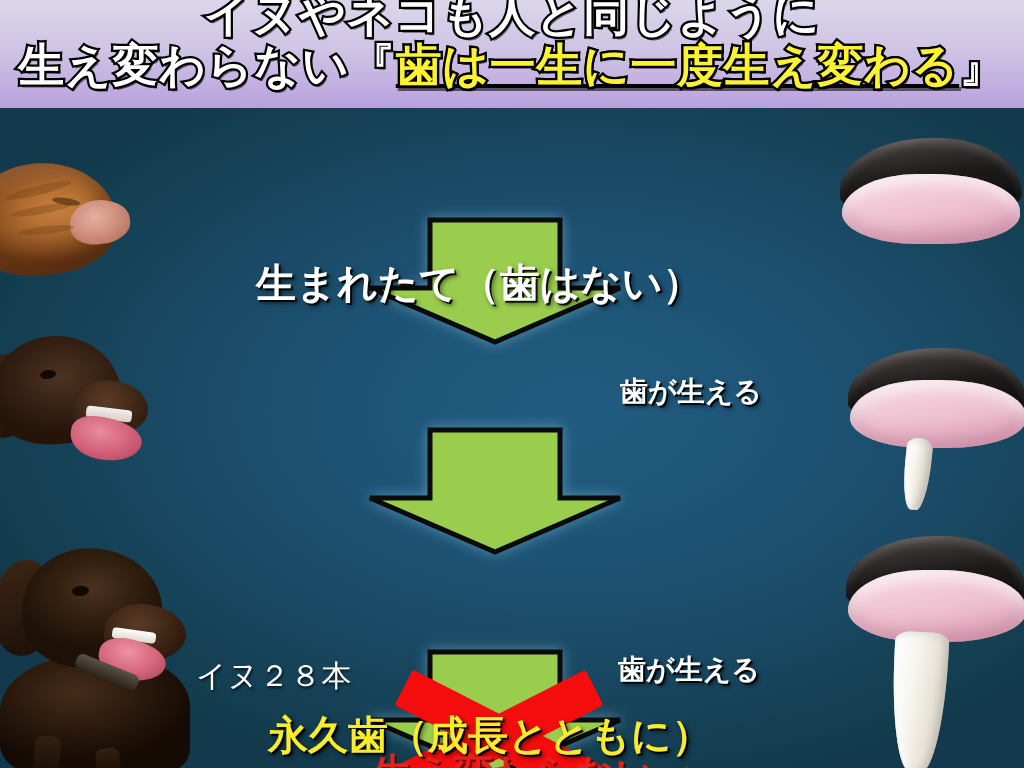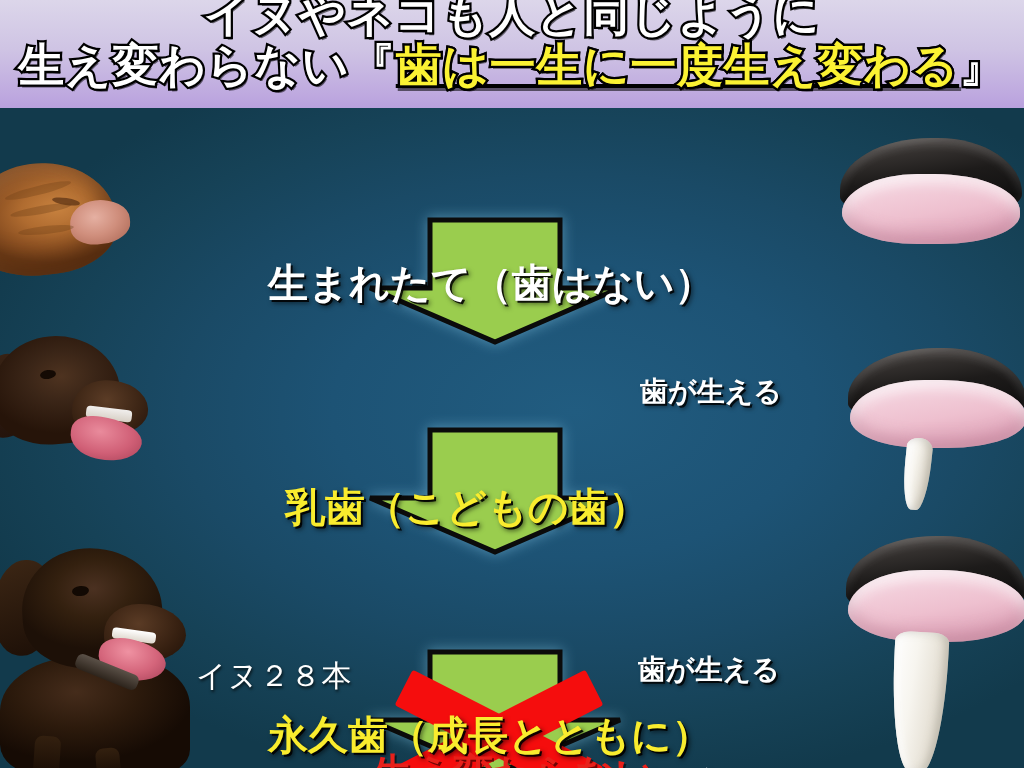--- a/index.html
+++ b/index.html
@@ -189,21 +189,20 @@
     text-shadow:2px 2px 0 rgba(0,0,0,.85), 3px 3px 5px rgba(0,0,0,.6);
   }
   .stage-title.yellow {
     color:#f9ec2e;
     text-shadow:2px 2px 0 rgba(0,0,0,.9), 3px 3px 5px rgba(0,0,0,.65);
   }
   .side-label {
     font-family:"DejaVu Sans","Liberation Sans",sans-serif;
     font-weight:bold; font-size:28px; color:#ffffff; line-height:1.35;
     text-shadow:2px 2px 0 rgba(0,0,0,.8), 3px 3px 4px rgba(0,0,0,.55);
-    margin-left:20px;
   }
   .count {
     font-family:"DejaVu Serif","Liberation Serif",serif;
     font-size:30px; color:#ffffff; line-height:1.42; letter-spacing:1px;
     text-shadow:1px 2px 3px rgba(0,0,0,.75);
   }
   .bottom-red {
     font-family:"DejaVu Sans","Liberation Sans",sans-serif;
     font-weight:bold; font-size:40px; color:#e8201a;
     text-shadow:2px 2px 0 rgba(0,0,0,.55);
@@ -295,23 +294,22 @@
       <svg width="260" height="130" viewBox="0 0 260 130" style="position:absolute;left:365px;top:540px;">
         <polygon points="65,4 195,4 195,72 255,72 130,126 5,72 65,72" fill="#9ACD4E" stroke="#0b0b0b" stroke-width="5" stroke-linejoin="miter"></polygon>
       </svg>
     </div>
 
     <div class="redx" style="left:392px;top:570px;width:214px;height:116px;">
       <span class="b1"></span>
       <span class="b2"></span>
     </div>
 
-    <div class="txt stage-title" style="left:268px;top:148px;">生まれたて（歯はない）</div>
-
-    <div class="txt stage-title yellow" style="left:285px;top:372px;">乳歯（こどもの歯）</div>
+    <div class="txt stage-title" style="left:256px;top:148px;">生まれたて（歯はない）</div>
+
 
     <div class="txt stage-title yellow" style="left:268px;top:600px;">永久歯（成長とともに）</div>
 
     <div class="txt side-label" style="left:620px;top:265px;">歯が生える</div>
 
     <div class="txt side-label" style="left:618px;top:467px;">
       <div>歯が生える</div>
       <div>生え変わる</div>
     </div>
 

